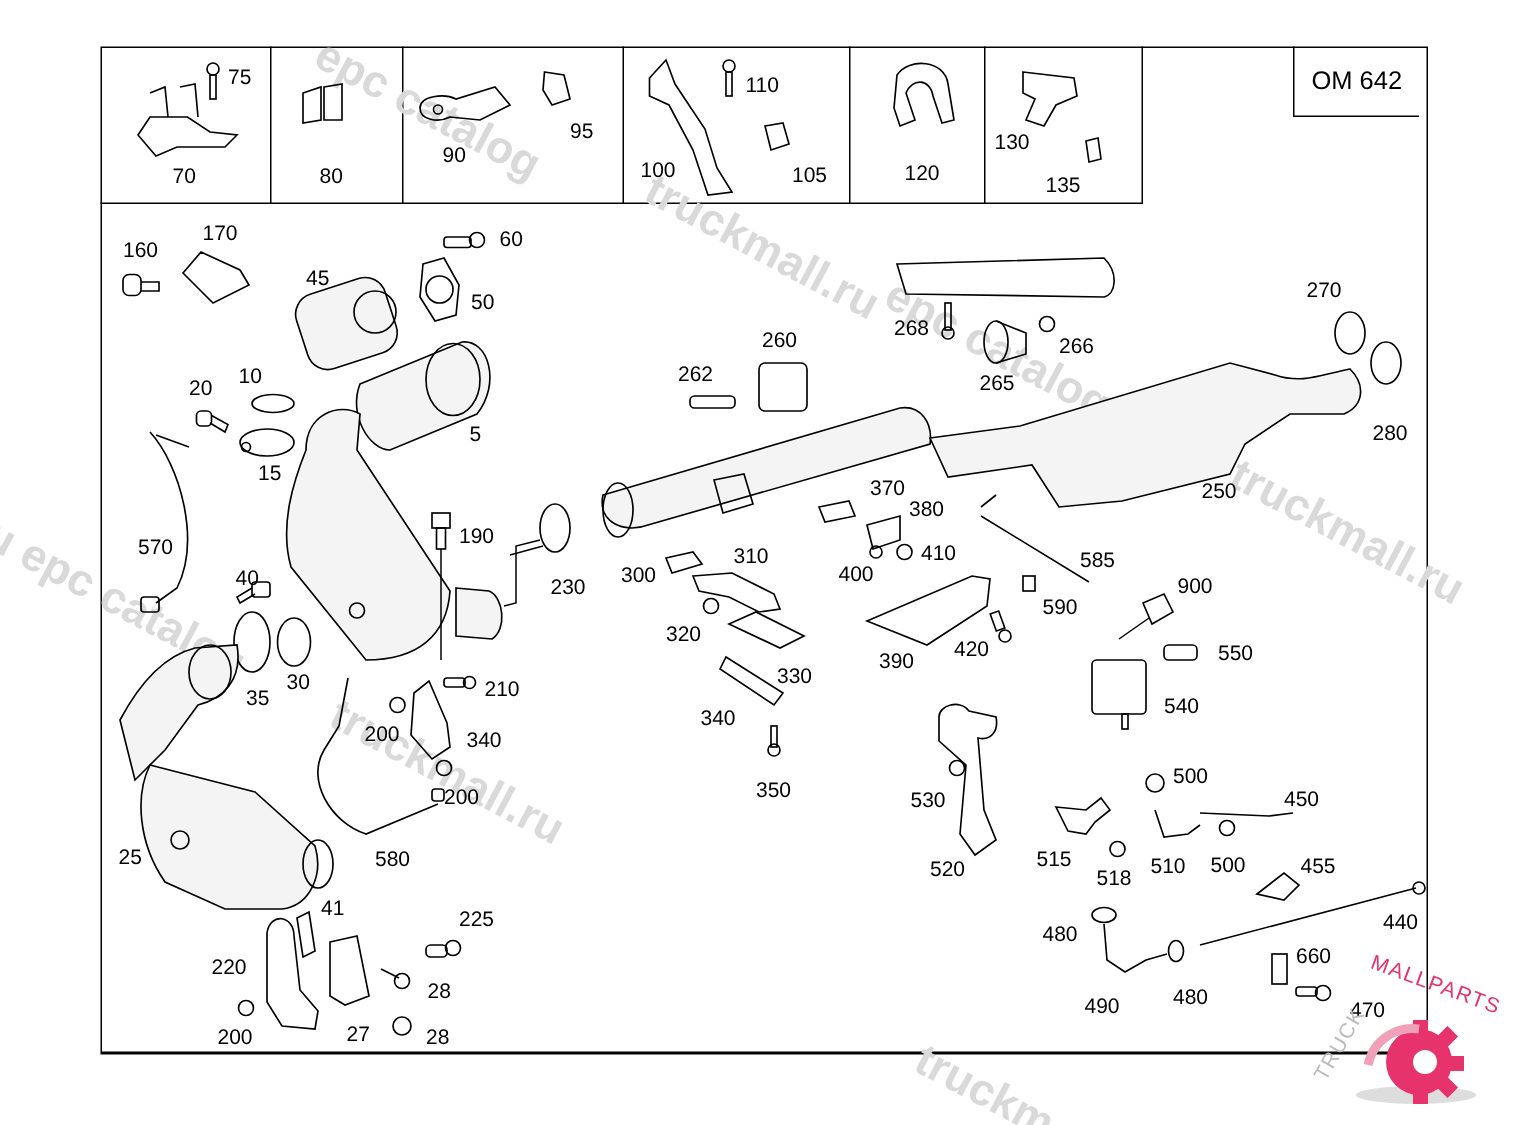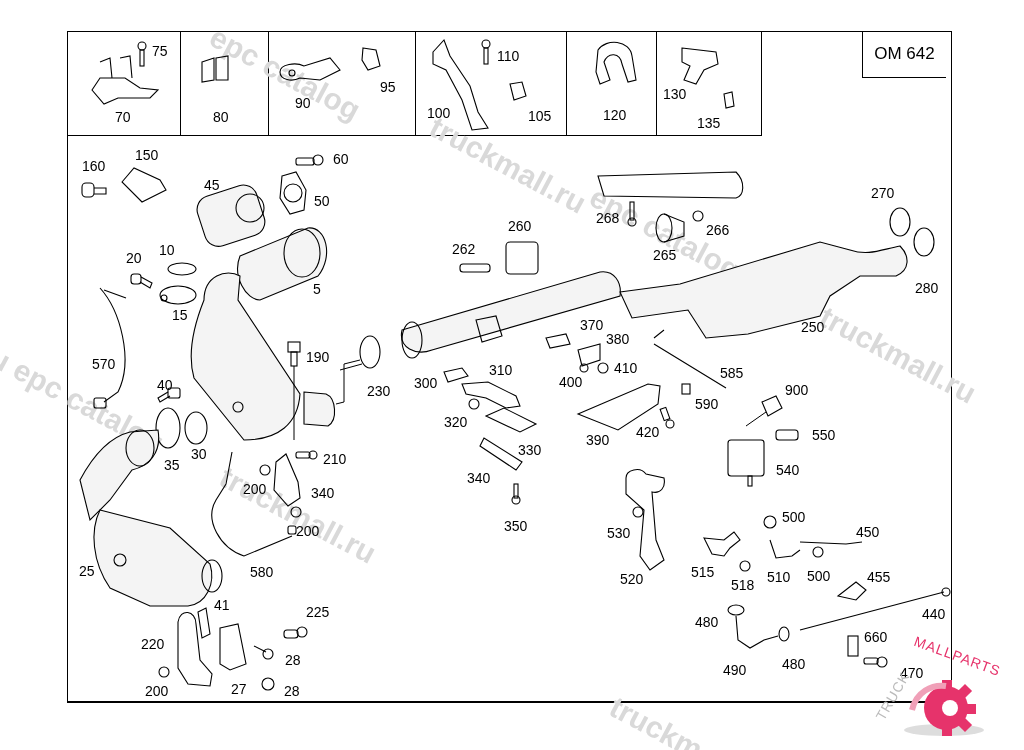--- a/index.html
+++ b/index.html
@@ -346,21 +346,21 @@
 <span class="callout" style="left:295px;top:96px">90</span>
 <span class="callout" style="left:380px;top:80px">95</span>
 <span class="callout" style="left:497px;top:49px">110</span>
 <span class="callout" style="left:427px;top:106px">100</span>
 <span class="callout" style="left:528px;top:109px">105</span>
 <span class="callout" style="left:603px;top:108px">120</span>
 <span class="callout" style="left:663px;top:87px">130</span>
 <span class="callout" style="left:697px;top:116px">135</span>
 
 <span class="callout" style="left:82px;top:159px">160</span>
-<span class="callout" style="left:135px;top:148px">150</span>
+<span class="callout" style="left:135px;top:148px">170</span>
 <span class="callout" style="left:333px;top:152px">60</span>
 <span class="callout" style="left:204px;top:178px">45</span>
 <span class="callout" style="left:314px;top:194px">50</span>
 <span class="callout" style="left:126px;top:251px">20</span>
 <span class="callout" style="left:159px;top:243px">10</span>
 <span class="callout" style="left:172px;top:308px">15</span>
 <span class="callout" style="left:313px;top:282px">5</span>
 <span class="callout" style="left:92px;top:357px">570</span>
 <span class="callout" style="left:306px;top:350px">190</span>
 <span class="callout" style="left:157px;top:378px">40</span>

